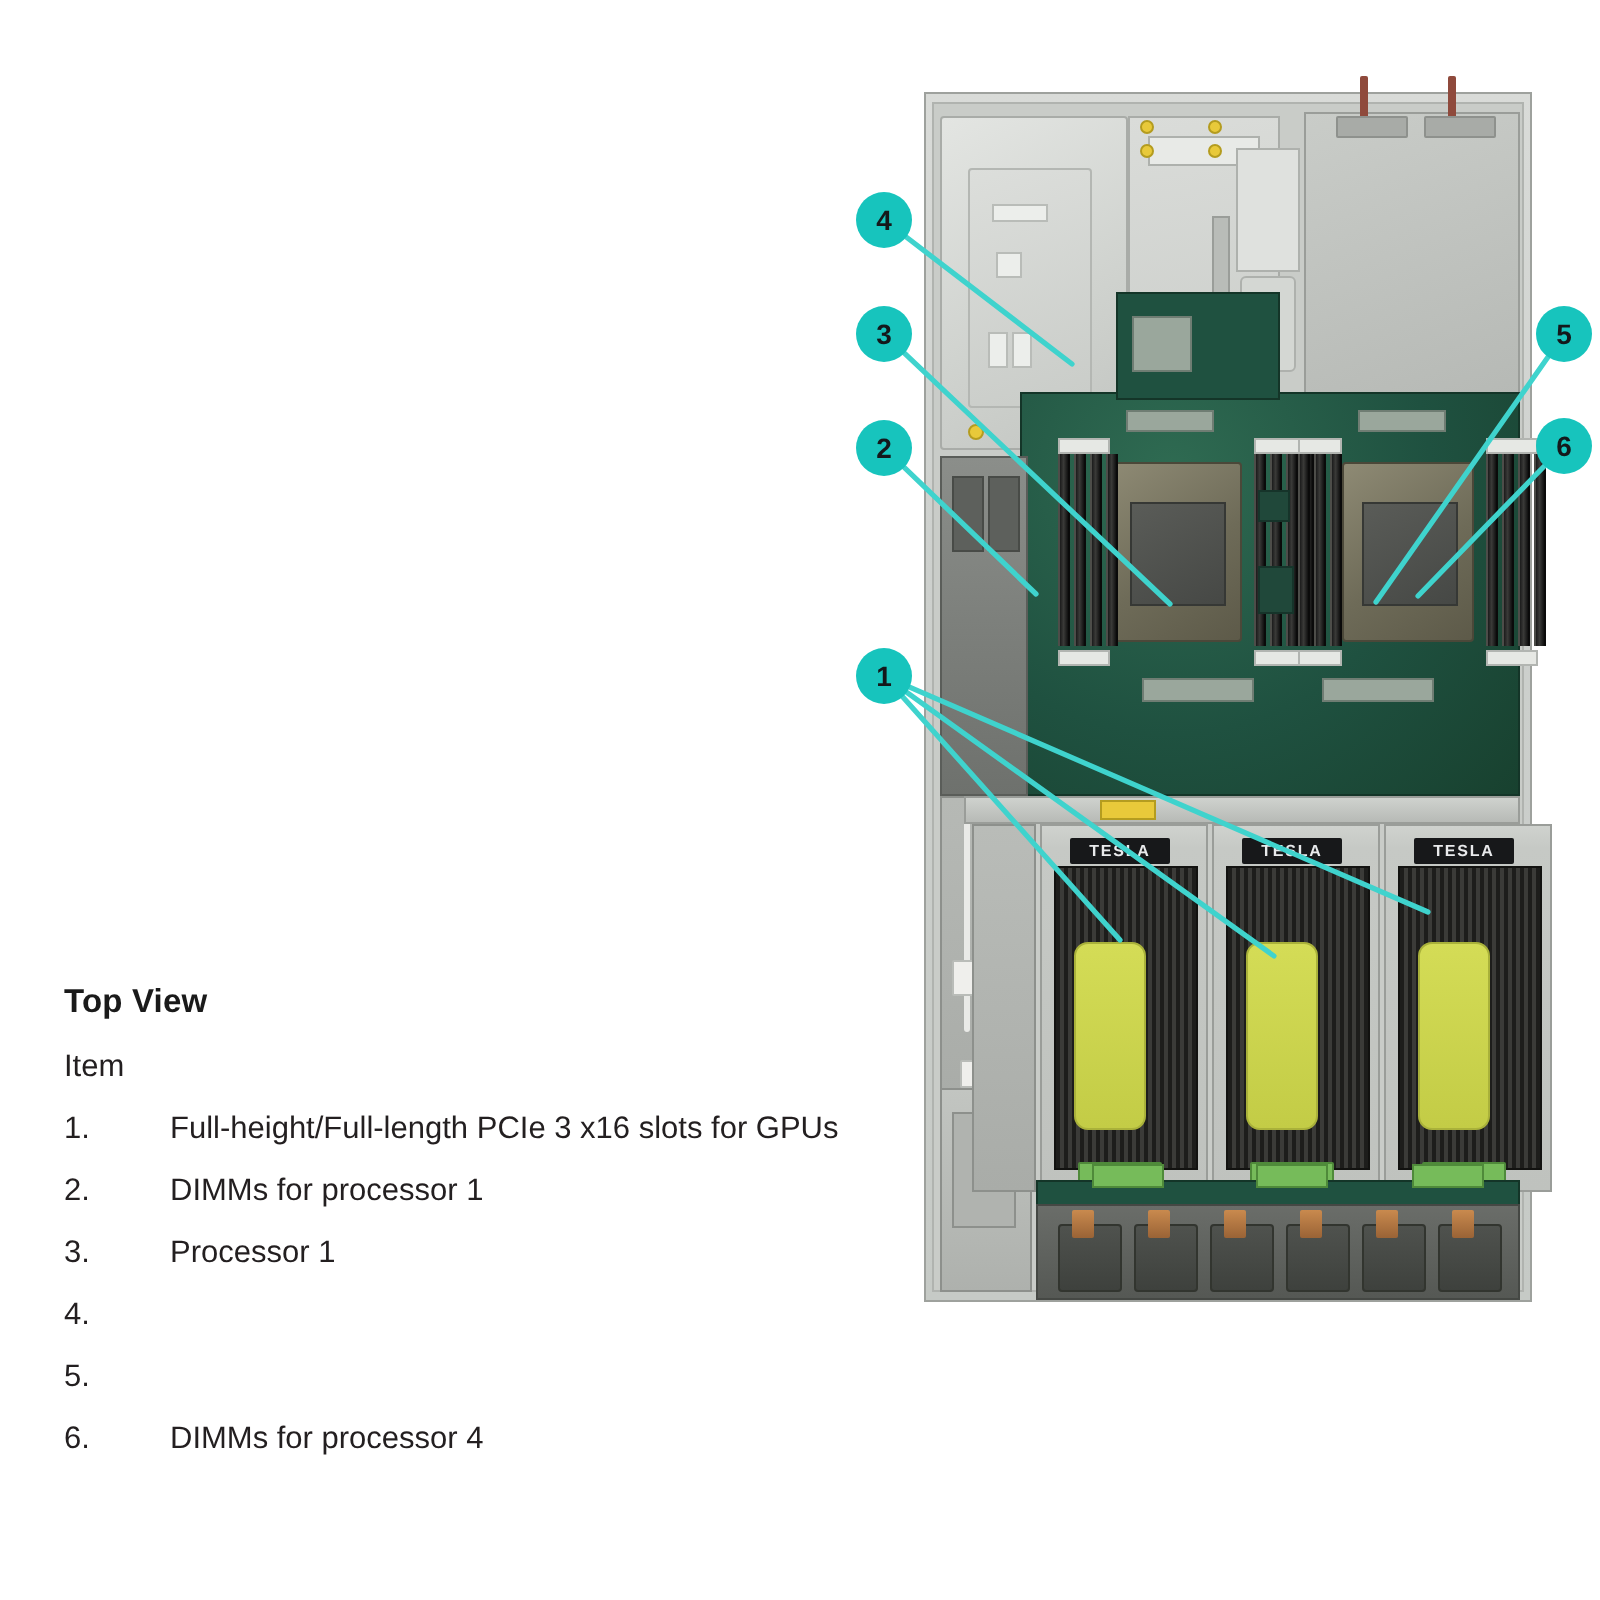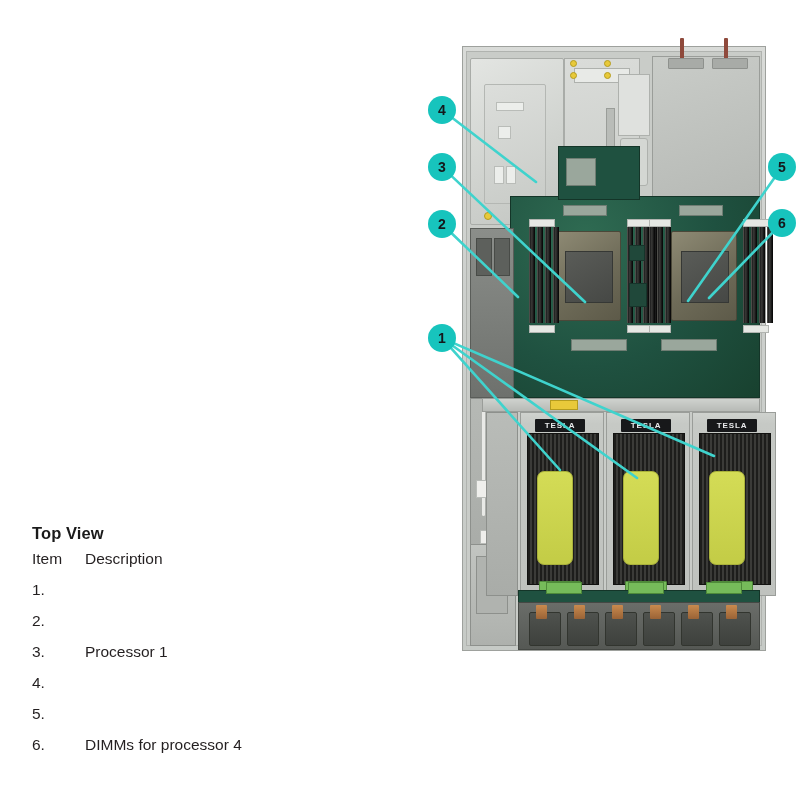--- a/index.html
+++ b/index.html
@@ -13,33 +13,33 @@
     position: relative;
     overflow: hidden;
     font-family: "Liberation Sans", sans-serif;
     color: #231f20;
   }
 
   
   #legend-block {
     position: absolute;
     left: 30px;
-    top: 524px;
+    top: 492px;
     width: 420px;
   }
   #legend-title {
     font-size: 16.5px;
     font-weight: bold;
     letter-spacing: 0.1px;
     margin: 0 0 7px 2px;
     color: #1a1a1a;
   }
   .legend-row {
     display: flex;
-    align-items: flex-start;
+    align-items: center;
     height: 31px;
     font-size: 15.5px;
     color: #231f20;
     white-space: nowrap;
   }
   .legend-col-num {
     width: 53px;
     flex: 0 0 53px;
     margin-left: 2px;
   }
@@ -461,28 +461,29 @@
     <div class="callout" style="left: 428px; top: 96px;">4</div>
     <div class="callout" style="left: 768px; top: 153px;">5</div>
     <div class="callout" style="left: 768px; top: 209px;">6</div>
   </div>
 
 <div id="legend-block">
   <div id="legend-title">Top View</div>
 
   <div class="legend-row" id="legend-header">
     <span class="legend-col-num">Item</span>
-    <span class="legend-col-desc">Description</span>
   </div>
 
   <div class="legend-row">
     <span class="legend-col-num">1.</span>
+    <span class="legend-col-desc">Full-height/Full-length PCIe 3 x16 slots for GPUs</span>
   </div>
   <div class="legend-row">
     <span class="legend-col-num">2.</span>
+    <span class="legend-col-desc">DIMMs for processor 1</span>
   </div>
   <div class="legend-row">
     <span class="legend-col-num">3.</span>
     <span class="legend-col-desc">Processor 1</span>
   </div>
   <div class="legend-row">
     <span class="legend-col-num">4.</span>
   </div>
   <div class="legend-row">
     <span class="legend-col-num">5.</span>

